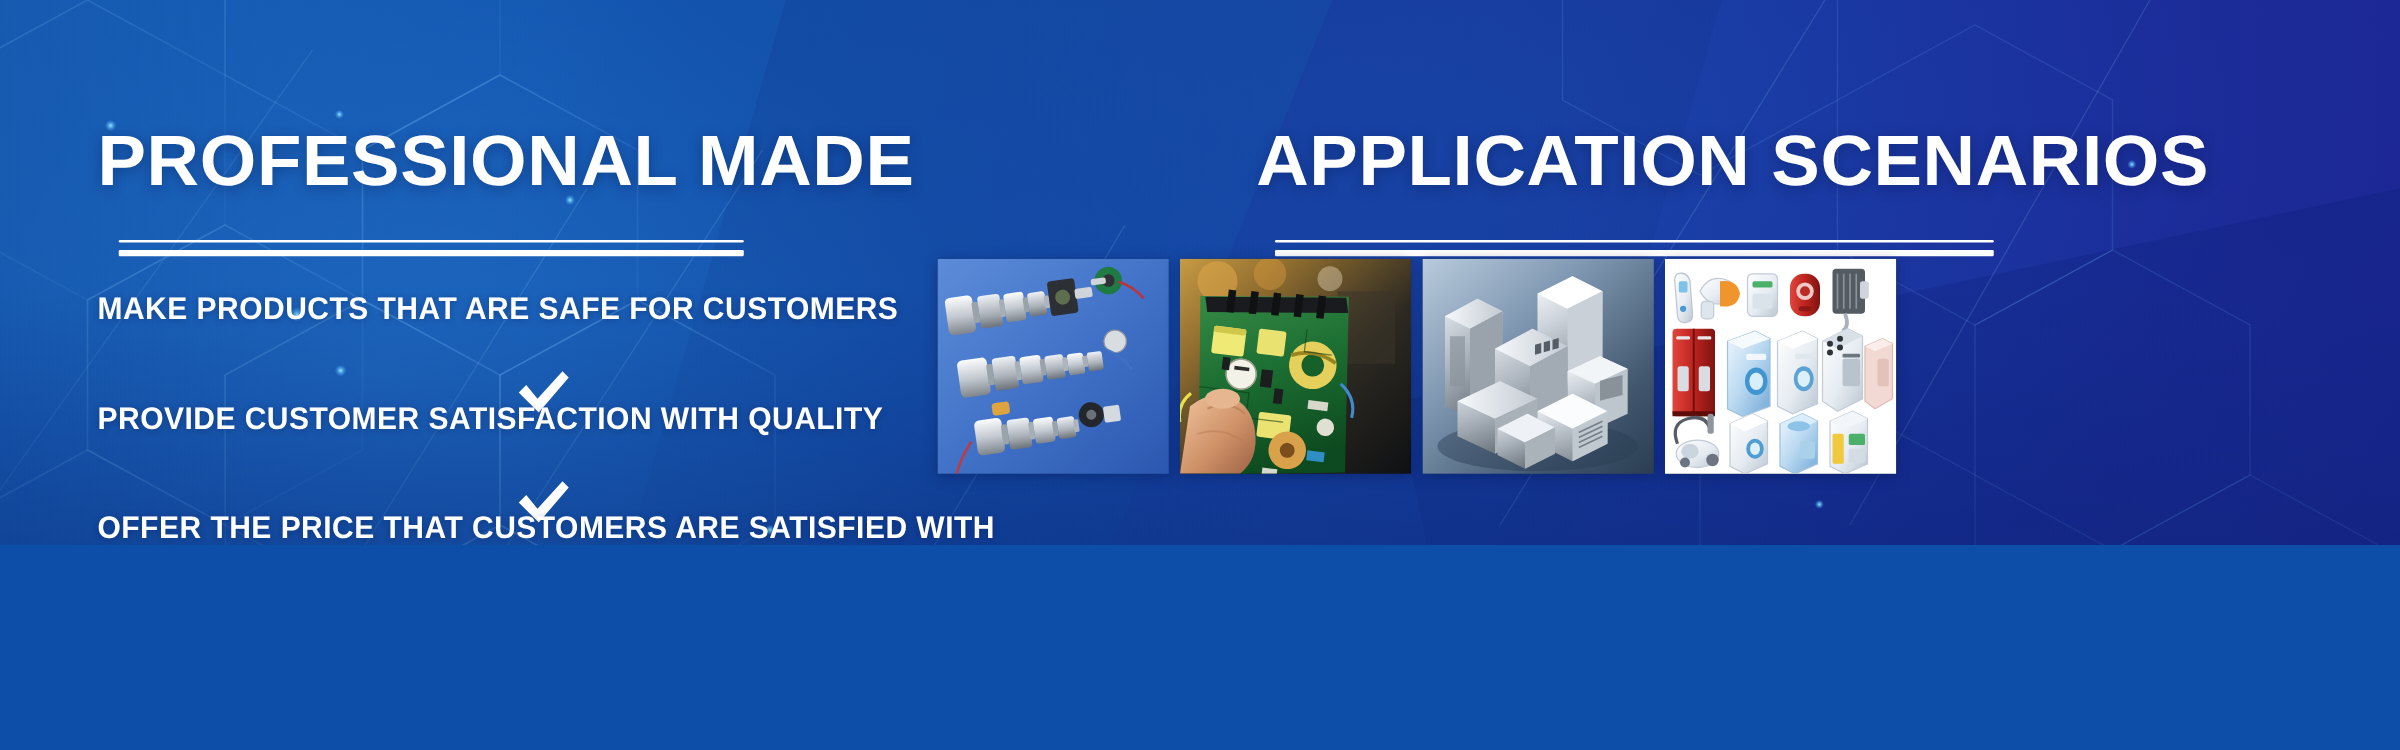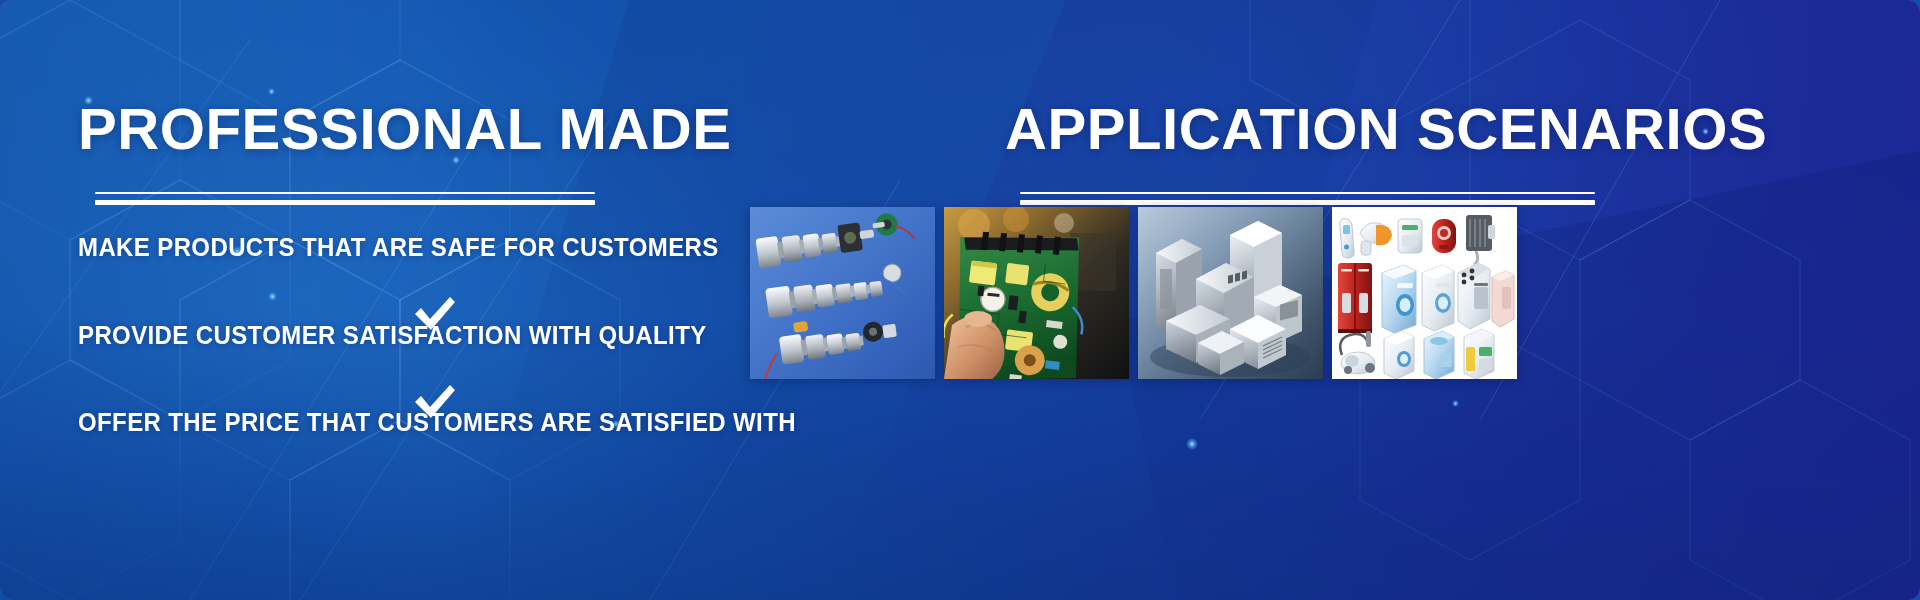--- a/index.html
+++ b/index.html
@@ -2,23 +2,22 @@
 <html><head>
 <meta charset="utf-8">
 <title>Banner</title>
 <style>
   * { margin:0; padding:0; box-sizing:border-box; }
   html,body { width:1920px; height:600px; overflow:hidden; background:#0d4ea8; }
   body { font-family:"Liberation Sans", sans-serif; }
 
   
   #stage {
-    position:relative; width:1920px; height:600px; overflow:hidden;
+    position:relative; width:1920px; height:436px; overflow:hidden;
     background:#d946ef;
-    border-radius:12px;
   }
 
   
   .bg-base{
     position:absolute; inset:0;
     background:
       radial-gradient(760px 560px at 300px 300px, rgba(40,120,205,0.55) 0%, rgba(24,85,175,0.10) 62%, rgba(0,0,0,0) 100%),
       radial-gradient(900px 640px at 1180px 80px, rgba(30,95,195,0.45) 0%, rgba(20,70,170,0.05) 70%, rgba(0,0,0,0) 100%),
       linear-gradient(100deg,#1466bd 0%, #1259b4 16%, #1251ab 34%, #143f9e 58%, #1a2f9a 78%, #1d2694 100%);
   }

